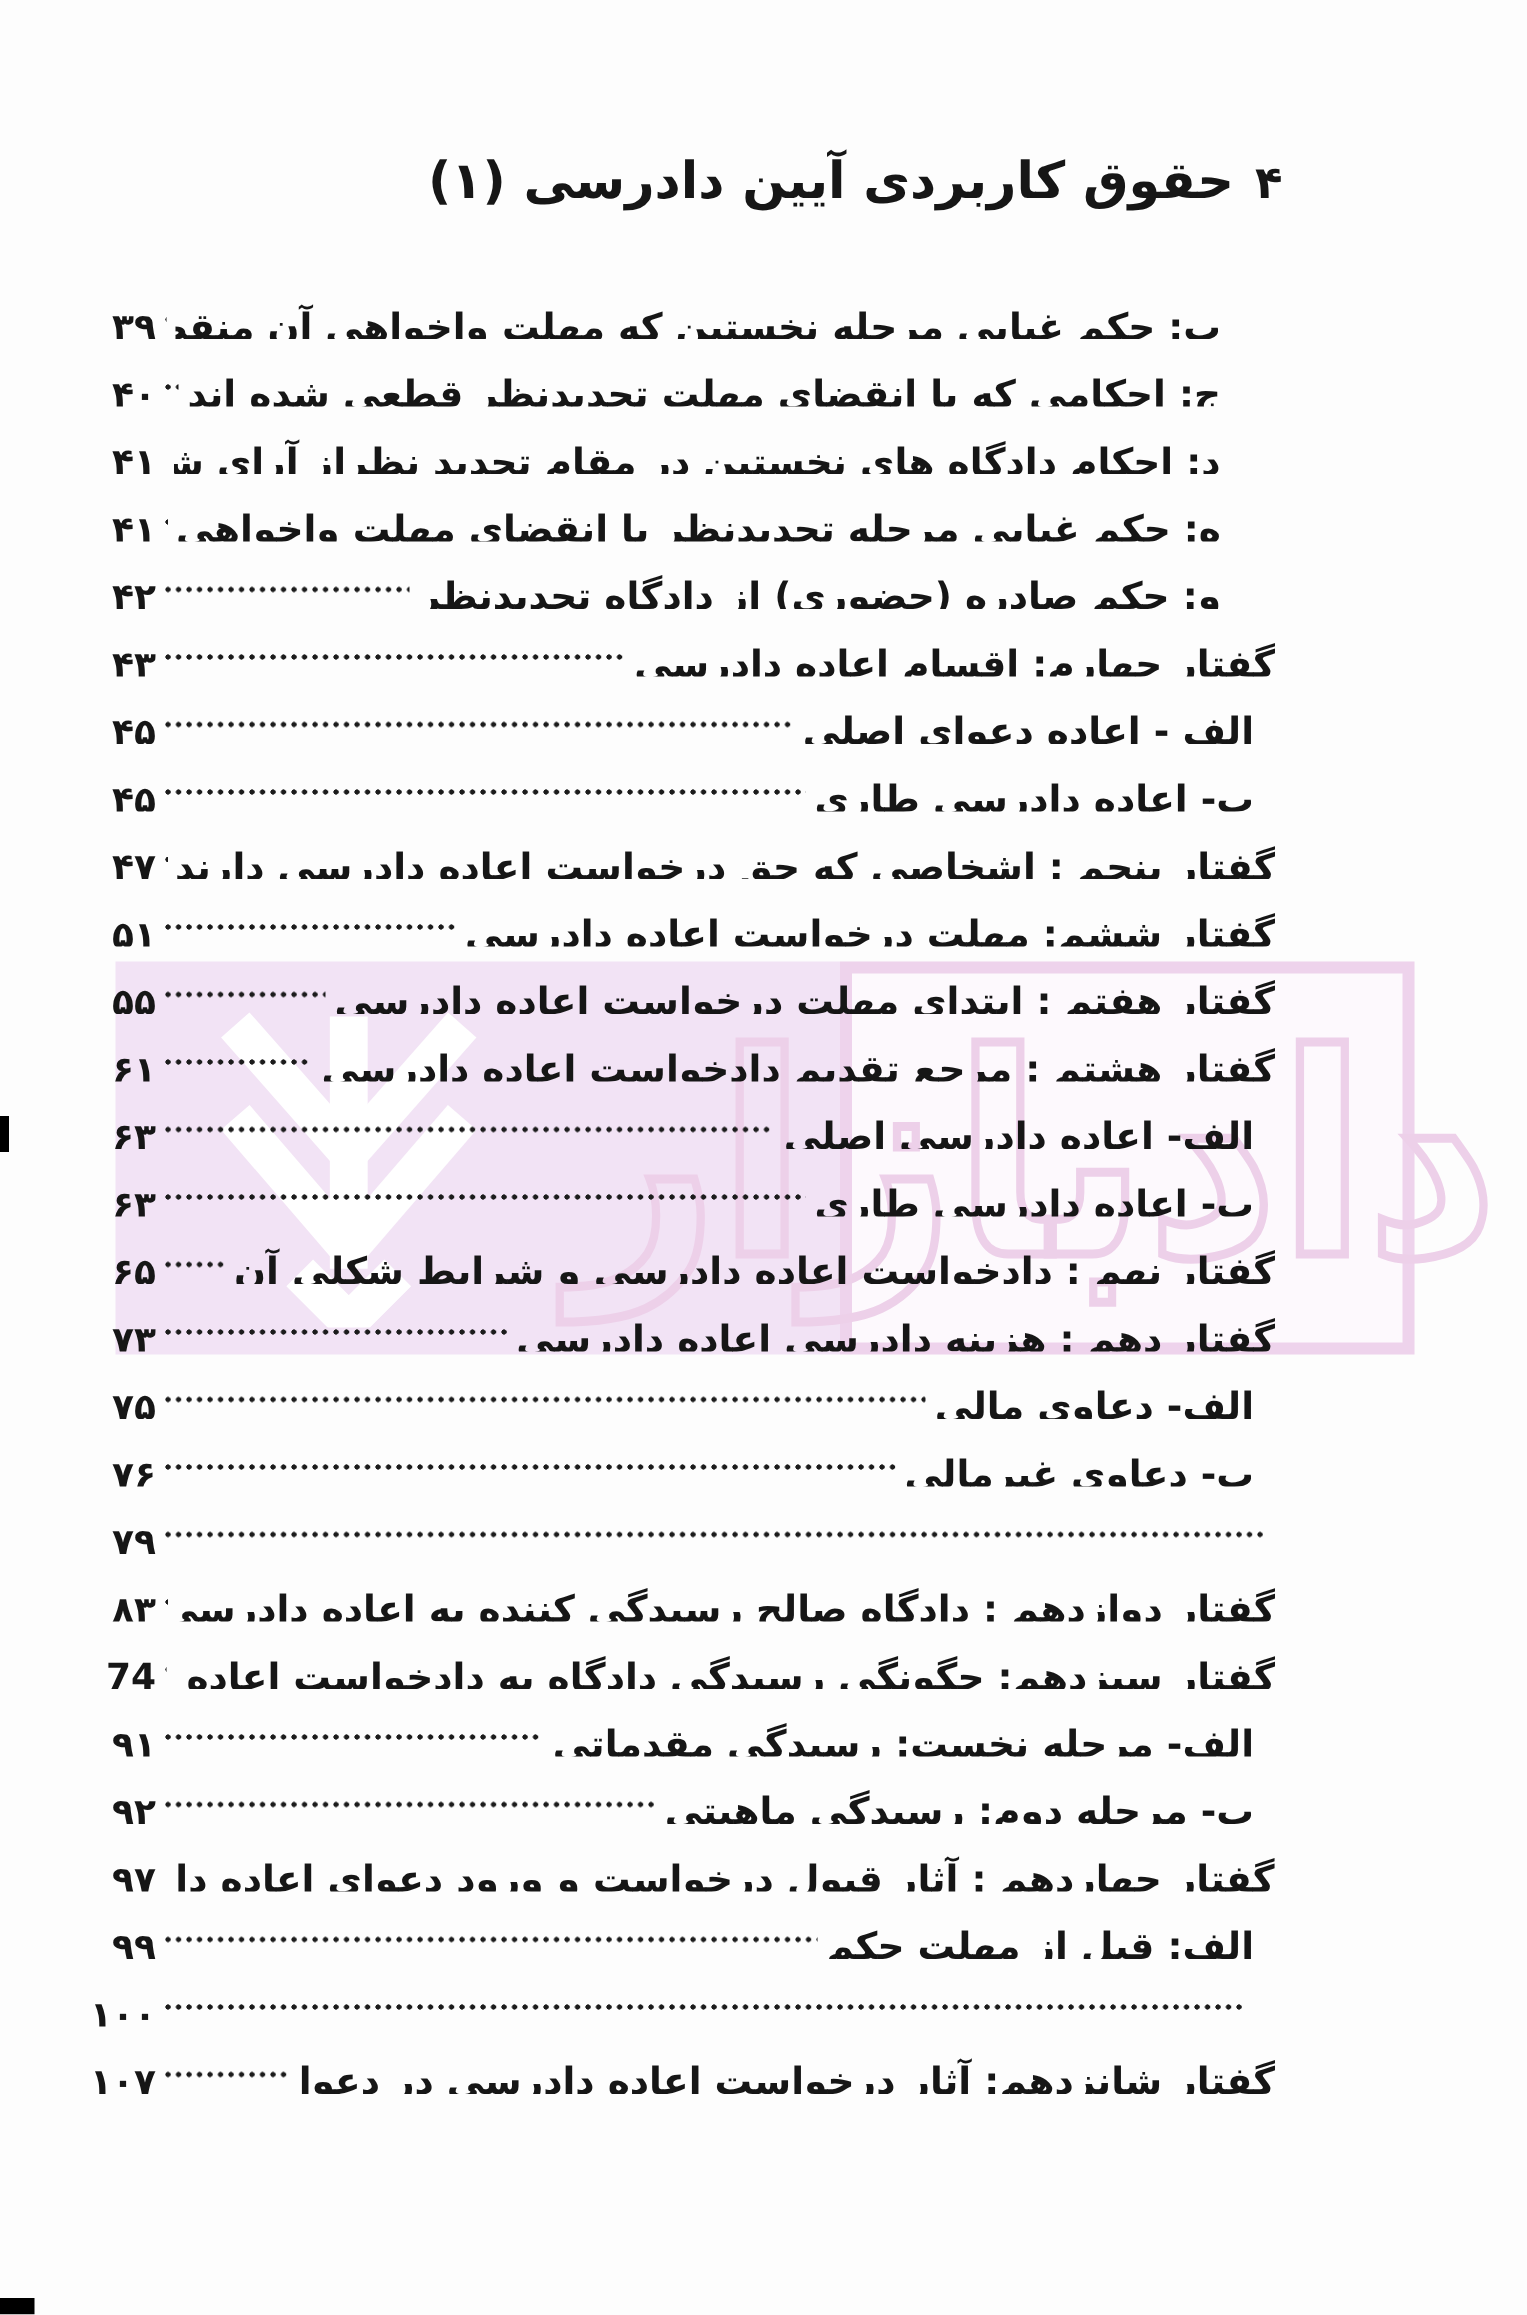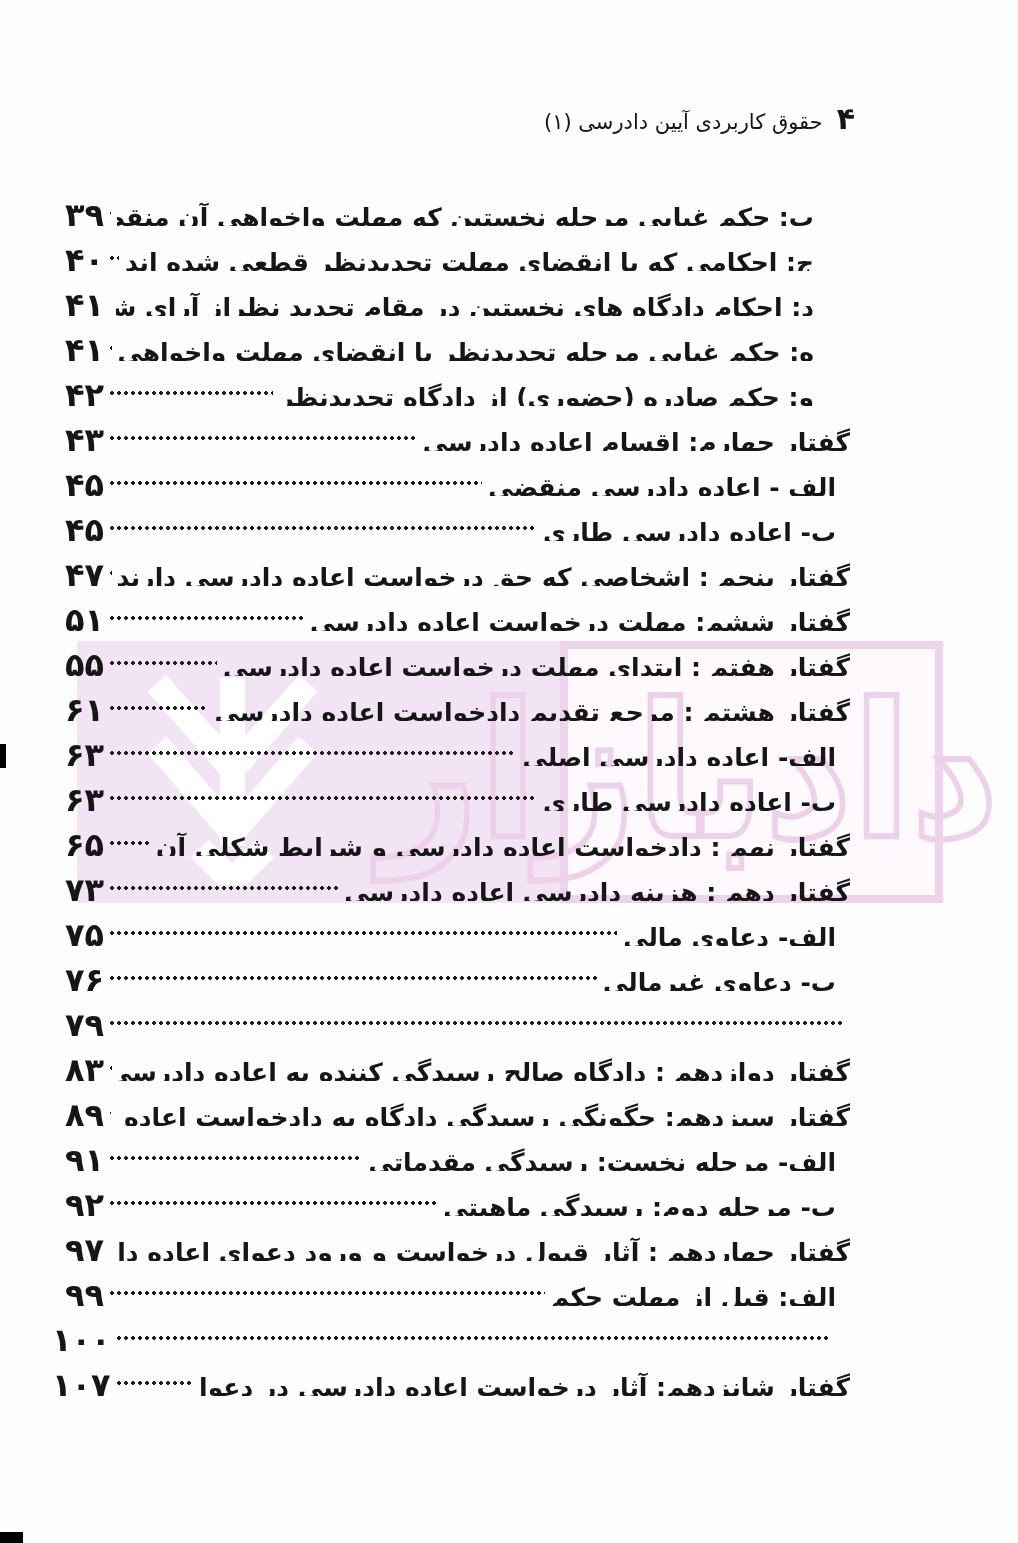--- a/index.html
+++ b/index.html
@@ -23,41 +23,41 @@
     color:transparent;-webkit-text-stroke:6px #edd0e9;
     transform:scaleX(.92);white-space:nowrap;pointer-events:none;
   }
 
   
   .header{
     position:absolute;top:101px;right:163px;z-index:2;
     display:flex;direction:rtl;align-items:baseline;gap:14px;
   }
   .header .pagenum-hdr{font-size:30px;font-weight:bold;}
-  .header .book-title{font-size:21px;font-weight:normal;letter-spacing:.5px;}
+  .header .book-title{font-size:34px;font-weight:bold;letter-spacing:.5px;}
 
   
   .toc{
     position:absolute;top:181px;right:168px;left:52px;z-index:1;
     direction:rtl;
   }
   .row{
     display:flex;align-items:baseline;height:45px;line-height:45px;
     font-weight:bold;font-size:25px;overflow:hidden;
   }
   .row .label{white-space:nowrap;flex:0 1 auto;min-width:0;overflow:hidden;}
   .row .leader{
     flex:1 1 6px;min-width:4px;height:45px;margin:0 4px;position:relative;
   }
   .row .leader::after{
     content:"";position:absolute;left:2px;right:2px;bottom:11px;height:4px;
     background-image:radial-gradient(circle at 2px 2px,#1b1b1b 1.6px,transparent 1.9px);
     background-size:7px 4px;background-repeat:repeat-x;
   }
-  .row .pnum{white-space:nowrap;flex:0 0 auto;min-width:52px;font-size:32px;}
+  .row .pnum{white-space:nowrap;flex:0 0 auto;min-width:52px;font-size:24px;}
   .indent-0{padding-right:0;}
   .indent-1{padding-right:14px;}
   .indent-2{padding-right:36px;}
 
   
   .mark-bottom-left{position:absolute;left:0;top:1532px;width:23px;height:11px;z-index:3;}
   .mark-left-edge{position:absolute;left:0;top:744px;width:6px;height:24px;z-index:3;}
 </style>
 </head>
 <body>
@@ -111,21 +111,21 @@
       <span class="label">و: حکم صادره (حضوری) از دادگاه تجدیدنظر</span>
       <span class="leader"></span>
       <span class="pnum">۴۲</span>
     </div>
       <div class="row indent-0">
       <span class="label">گفتار چهارم: اقسام اعاده دادرسی</span>
       <span class="leader"></span>
       <span class="pnum">۴۳</span>
     </div>
       <div class="row indent-1">
-      <span class="label">الف - اعاده دادرسی منقضی</span>
+      <span class="label">الف - اعاده دعوای اصلی</span>
       <span class="leader"></span>
       <span class="pnum">۴۵</span>
     </div>
       <div class="row indent-1">
       <span class="label">ب-  اعاده دادرسی طاری</span>
       <span class="leader"></span>
       <span class="pnum">۴۵</span>
     </div>
       <div class="row indent-0">
       <span class="label">گفتار پنجم : اشخاصی که حق درخواست اعاده دادرسی دارند</span>
@@ -182,21 +182,21 @@
       <span class="pnum">۷۹</span>
     </div>
       <div class="row indent-0">
       <span class="label">گفتار دوازدهم : دادگاه صالح رسیدگی کننده به اعاده دادرسی</span>
       <span class="leader"></span>
       <span class="pnum">۸۳</span>
     </div>
       <div class="row indent-0">
       <span class="label">گفتار سیزدهم: چگونگی رسیدگی دادگاه به دادخواست اعاده دادرسی</span>
       <span class="leader"></span>
-      <span class="pnum">۸۹</span>
+      <span class="pnum">74</span>
     </div>
       <div class="row indent-1">
       <span class="label">الف- مرحله نخست: رسیدگی مقدماتی</span>
       <span class="leader"></span>
       <span class="pnum">۹۱</span>
     </div>
       <div class="row indent-1">
       <span class="label">ب- مرحله دوم: رسیدگی ماهیتی</span>
       <span class="leader"></span>
       <span class="pnum">۹۲</span>

